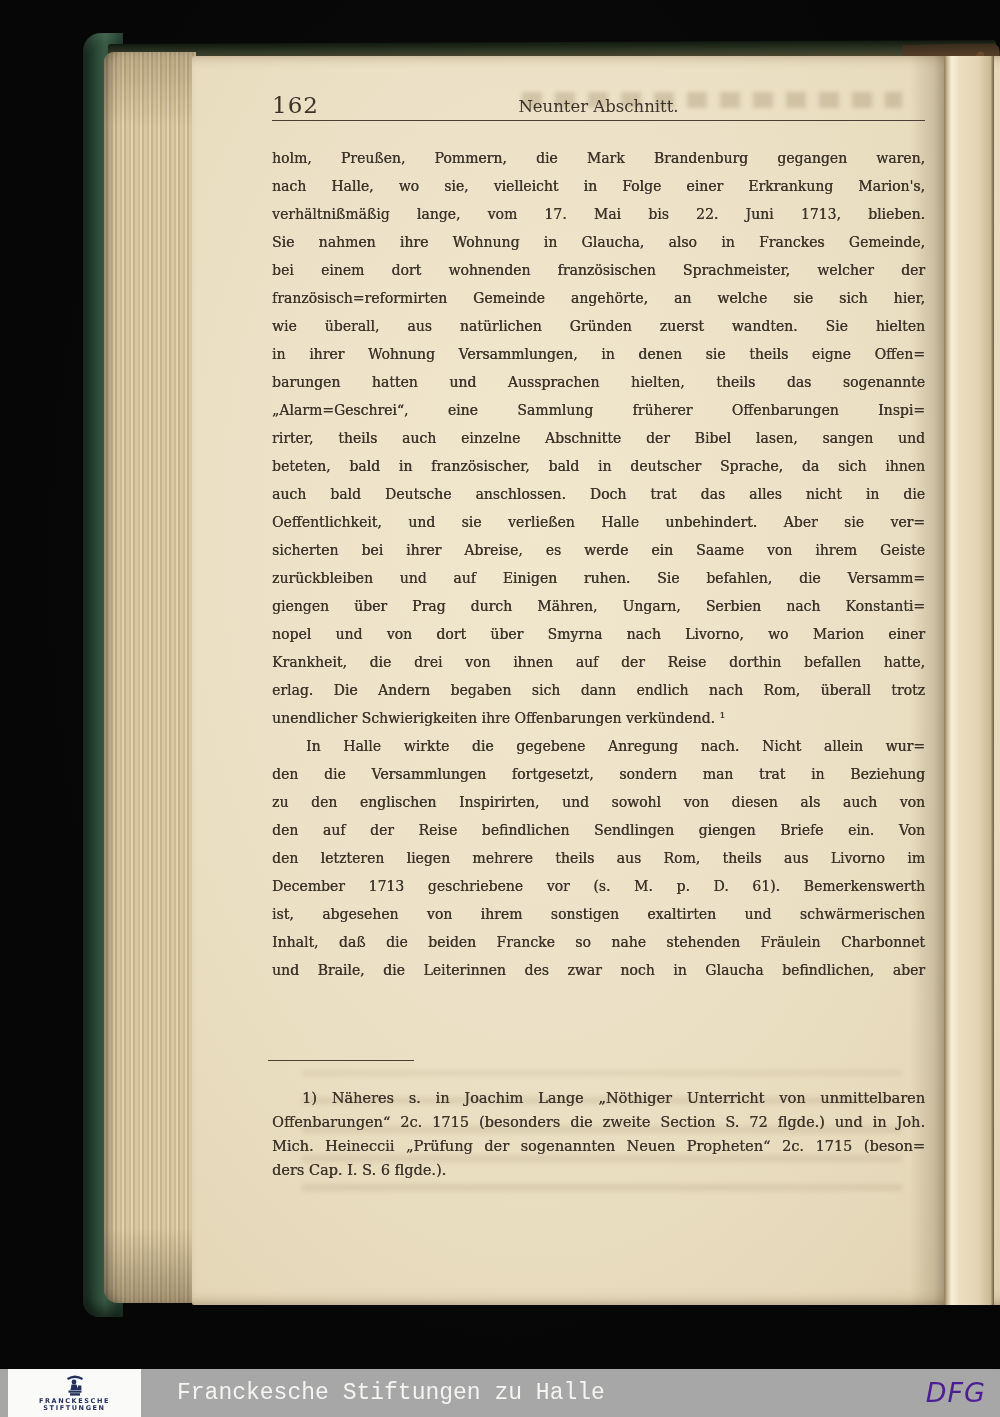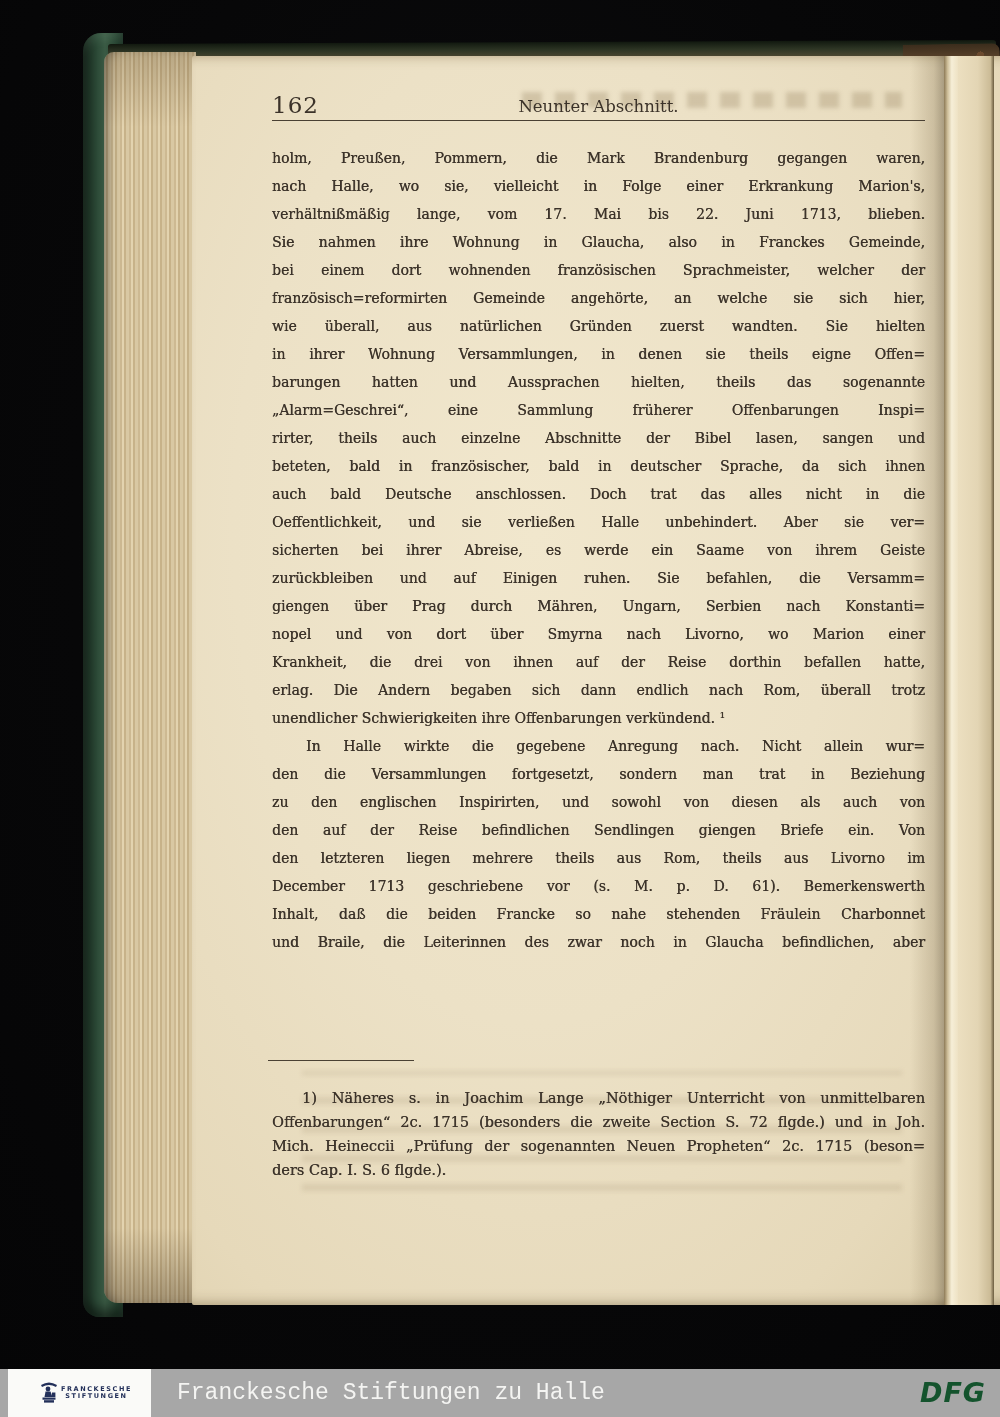--- a/index.html
+++ b/index.html
@@ -108,32 +108,32 @@
   }
   .fn-ln.first{text-indent:30px;}
   .fn-ln.last{text-align:right;text-align-last:left;}
   
   .footer-bar{
     position:absolute;left:0;top:1369px;width:1000px;height:48px;
     background:#a7a7a7;
   }
   .logo-box{
     position:absolute;left:8px;top:0;width:133px;height:48px;background:#fafaf8;
-    display:flex;flex-direction:row;align-items:center;justify-content:center;padding-left:10px;
+    display:flex;flex-direction:column;align-items:center;justify-content:center;
   }
   .logo-captions{color:#23305a;font-family:"DejaVu Sans", sans-serif;
     font-size:6.5px;letter-spacing:1.6px;line-height:7.5px;text-align:center;font-weight:bold;}
   .footer-title{
     position:absolute;left:177px;top:0;height:48px;line-height:48px;
     color:#f4f4f2;font-size:23px;font-family:Liberation Mono, monospace;
   }
   .dfg{
     position:absolute;right:14px;top:0;height:41px;line-height:48px;
-    color:#14532d;font-family:"DejaVu Sans", sans-serif;
-    font-weight:bold;font-style:italic;font-size:27px;letter-spacing:1px;
+    color:#4c1d95;font-family:"DejaVu Sans", sans-serif;
+    font-weight:normal;font-style:italic;font-size:27px;letter-spacing:1px;
   }
 </style>
 </head>
 <body>
 
 <div class="cover-left"></div>
 <div class="top-band"></div>
 <div class="leather-corner"></div>
 <div class="fore-edge"></div>
 
@@ -172,20 +172,21 @@
       <div class="ln">nopel und von dort über Smyrna nach Livorno, wo Marion einer</div>
       <div class="ln">Krankheit, die drei von ihnen auf der Reise dorthin befallen hatte,</div>
       <div class="ln">erlag. Die Andern begaben sich dann endlich nach Rom, überall trotz</div>
       <div class="ln short">unendlicher Schwierigkeiten ihre Offenbarungen verkündend. ¹</div>
       <div class="ln indent">In Halle wirkte die gegebene Anregung nach. Nicht allein wur=</div>
       <div class="ln">den die Versammlungen fortgesetzt, sondern man trat in Beziehung</div>
       <div class="ln">zu den englischen Inspirirten, und sowohl von diesen als auch von</div>
       <div class="ln">den auf der Reise befindlichen Sendlingen giengen Briefe ein. Von</div>
       <div class="ln">den letzteren liegen mehrere theils aus Rom, theils aus Livorno im</div>
       <div class="ln">December 1713 geschriebene vor (s. M. p. D. 61). Bemerkenswerth</div>
+      <div class="ln">ist, abgesehen von ihrem sonstigen exaltirten und schwärmerischen</div>
       <div class="ln">Inhalt, daß die beiden Francke so nahe stehenden Fräulein Charbonnet</div>
       <div class="ln">und Braile, die Leiterinnen des zwar noch in Glaucha befindlichen, aber</div>
     </div>
 
     <div class="fn-rule"></div>
     <div class="fn-block">
       <div class="fn-ln first">1) Näheres s. in Joachim Lange „Nöthiger Unterricht von unmittelbaren</div>
       <div class="fn-ln">Offenbarungen“ 2c. 1715 (besonders die zweite Section S. 72 flgde.) und in Joh.</div>
       <div class="fn-ln">Mich. Heineccii „Prüfung der sogenannten Neuen Propheten“ 2c. 1715 (beson=</div>
       <div class="fn-ln last">ders Cap. I. S. 6 flgde.).</div>

